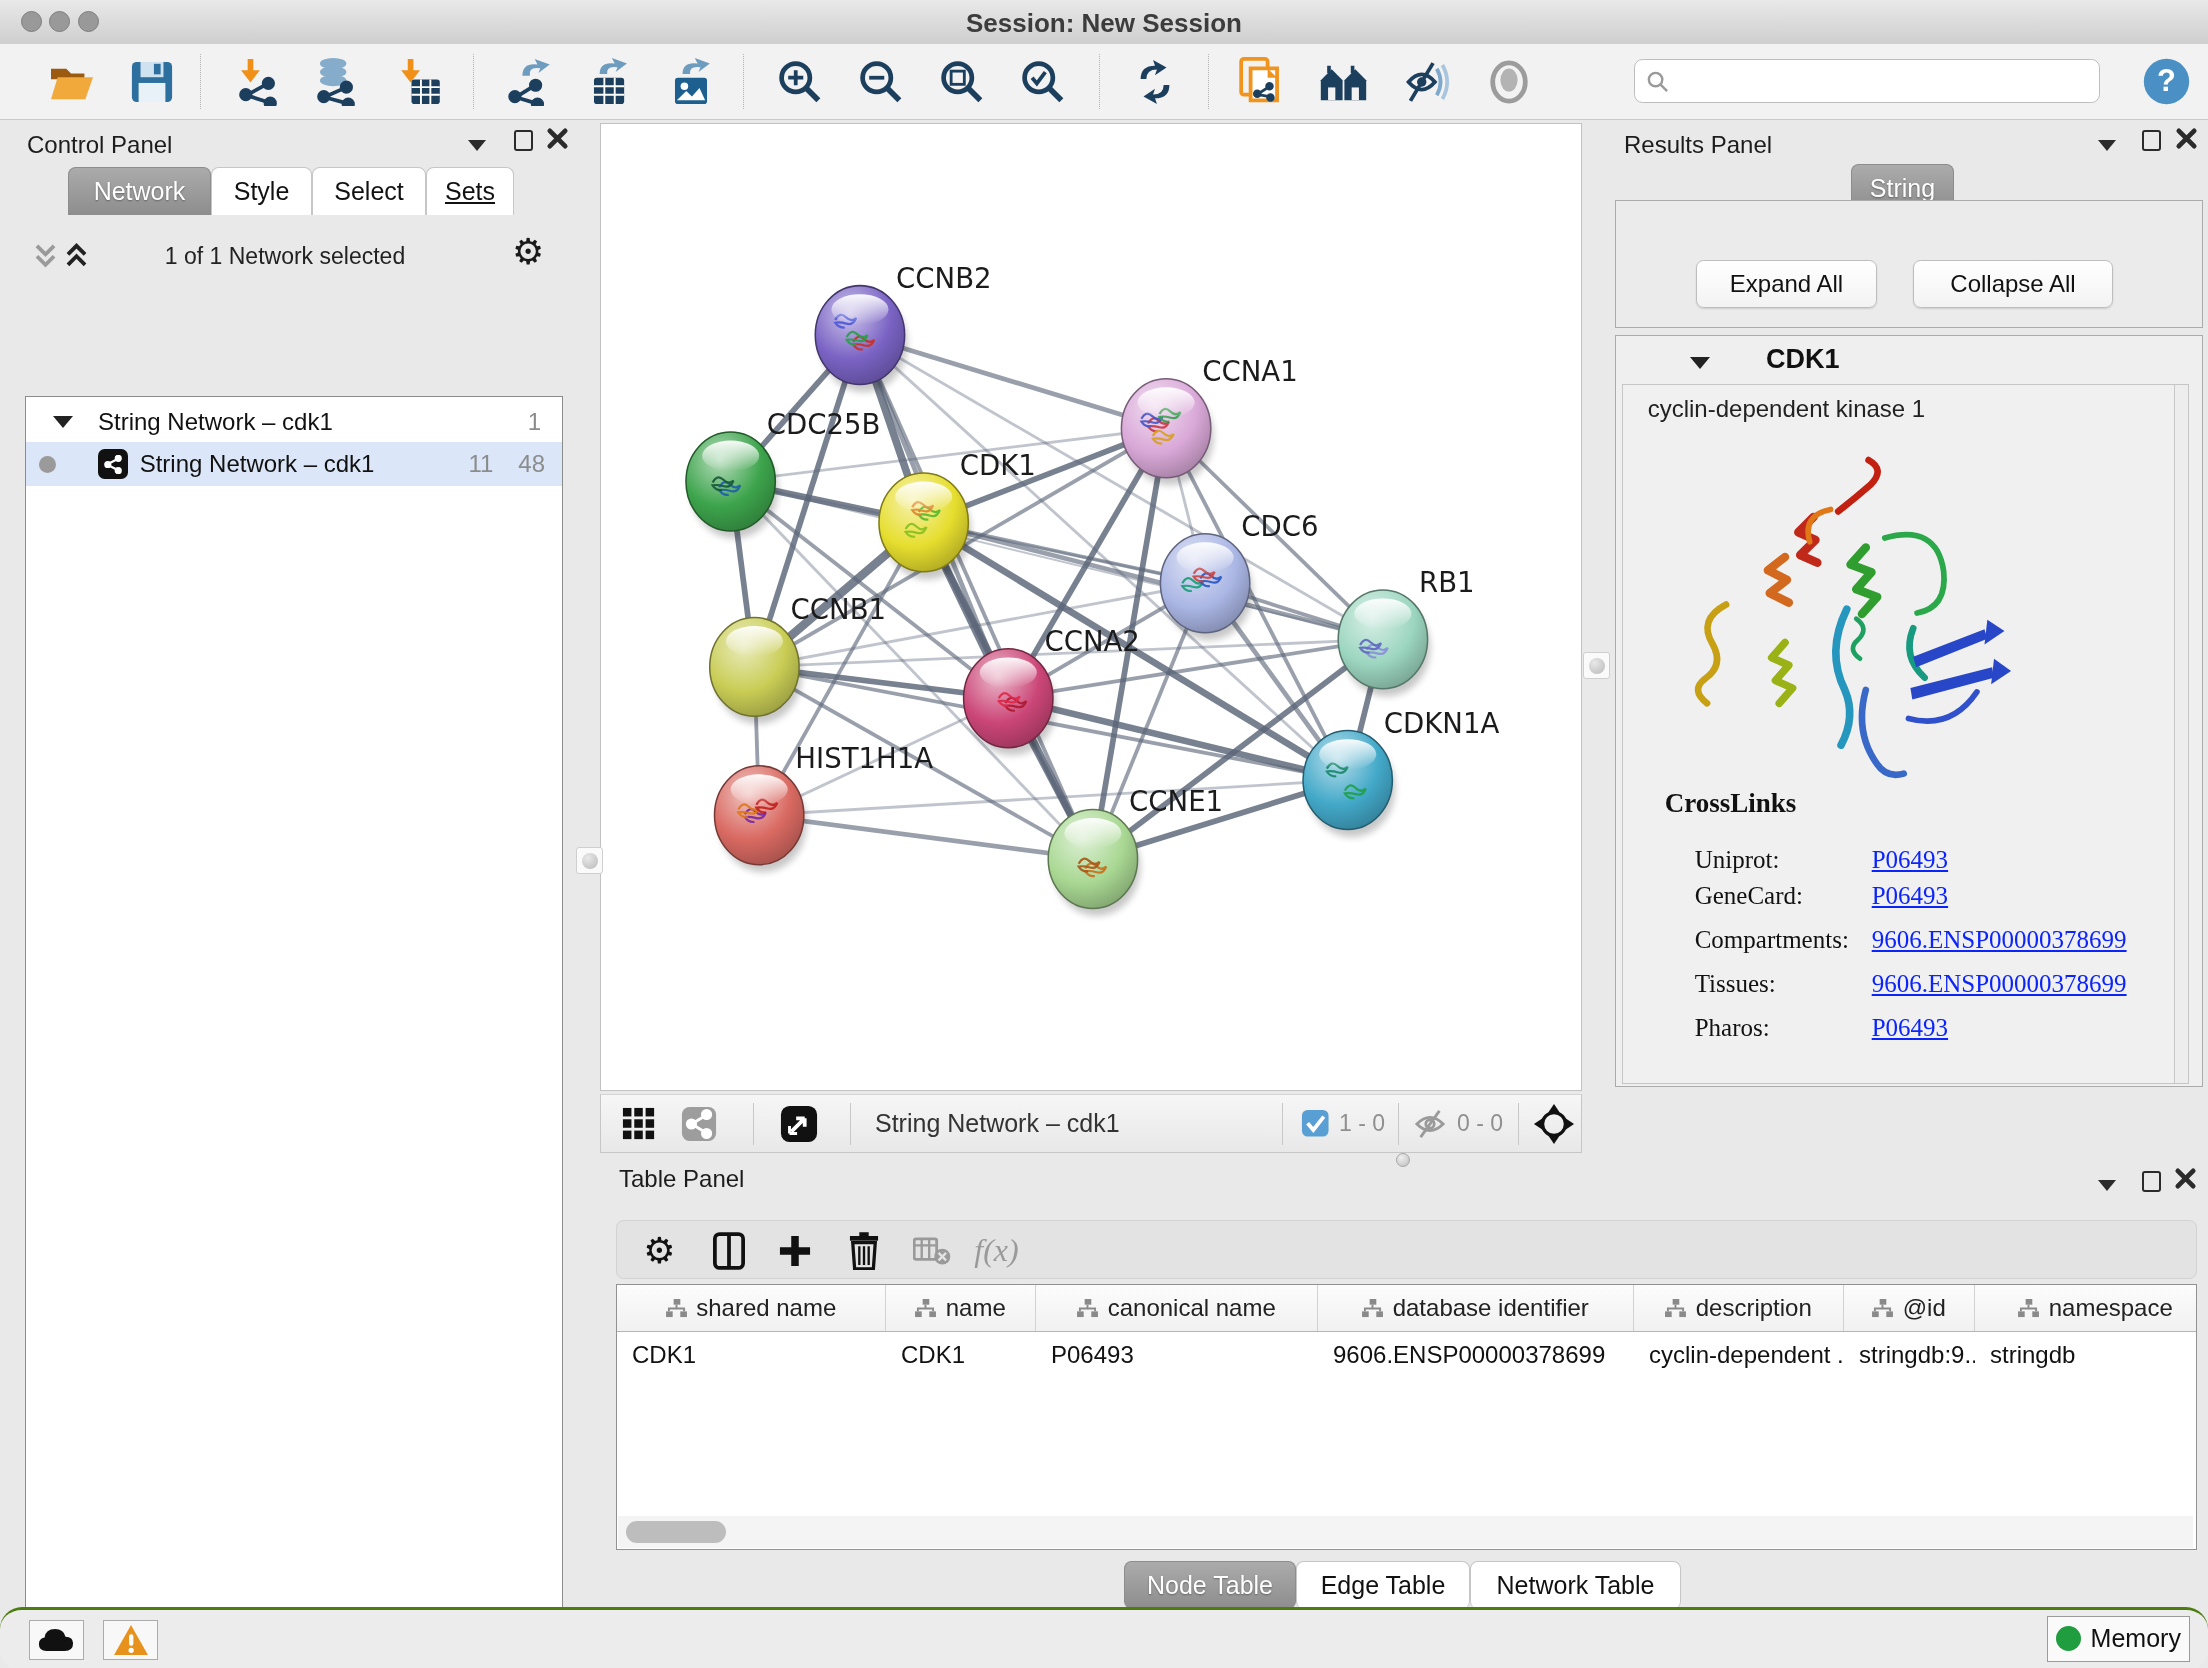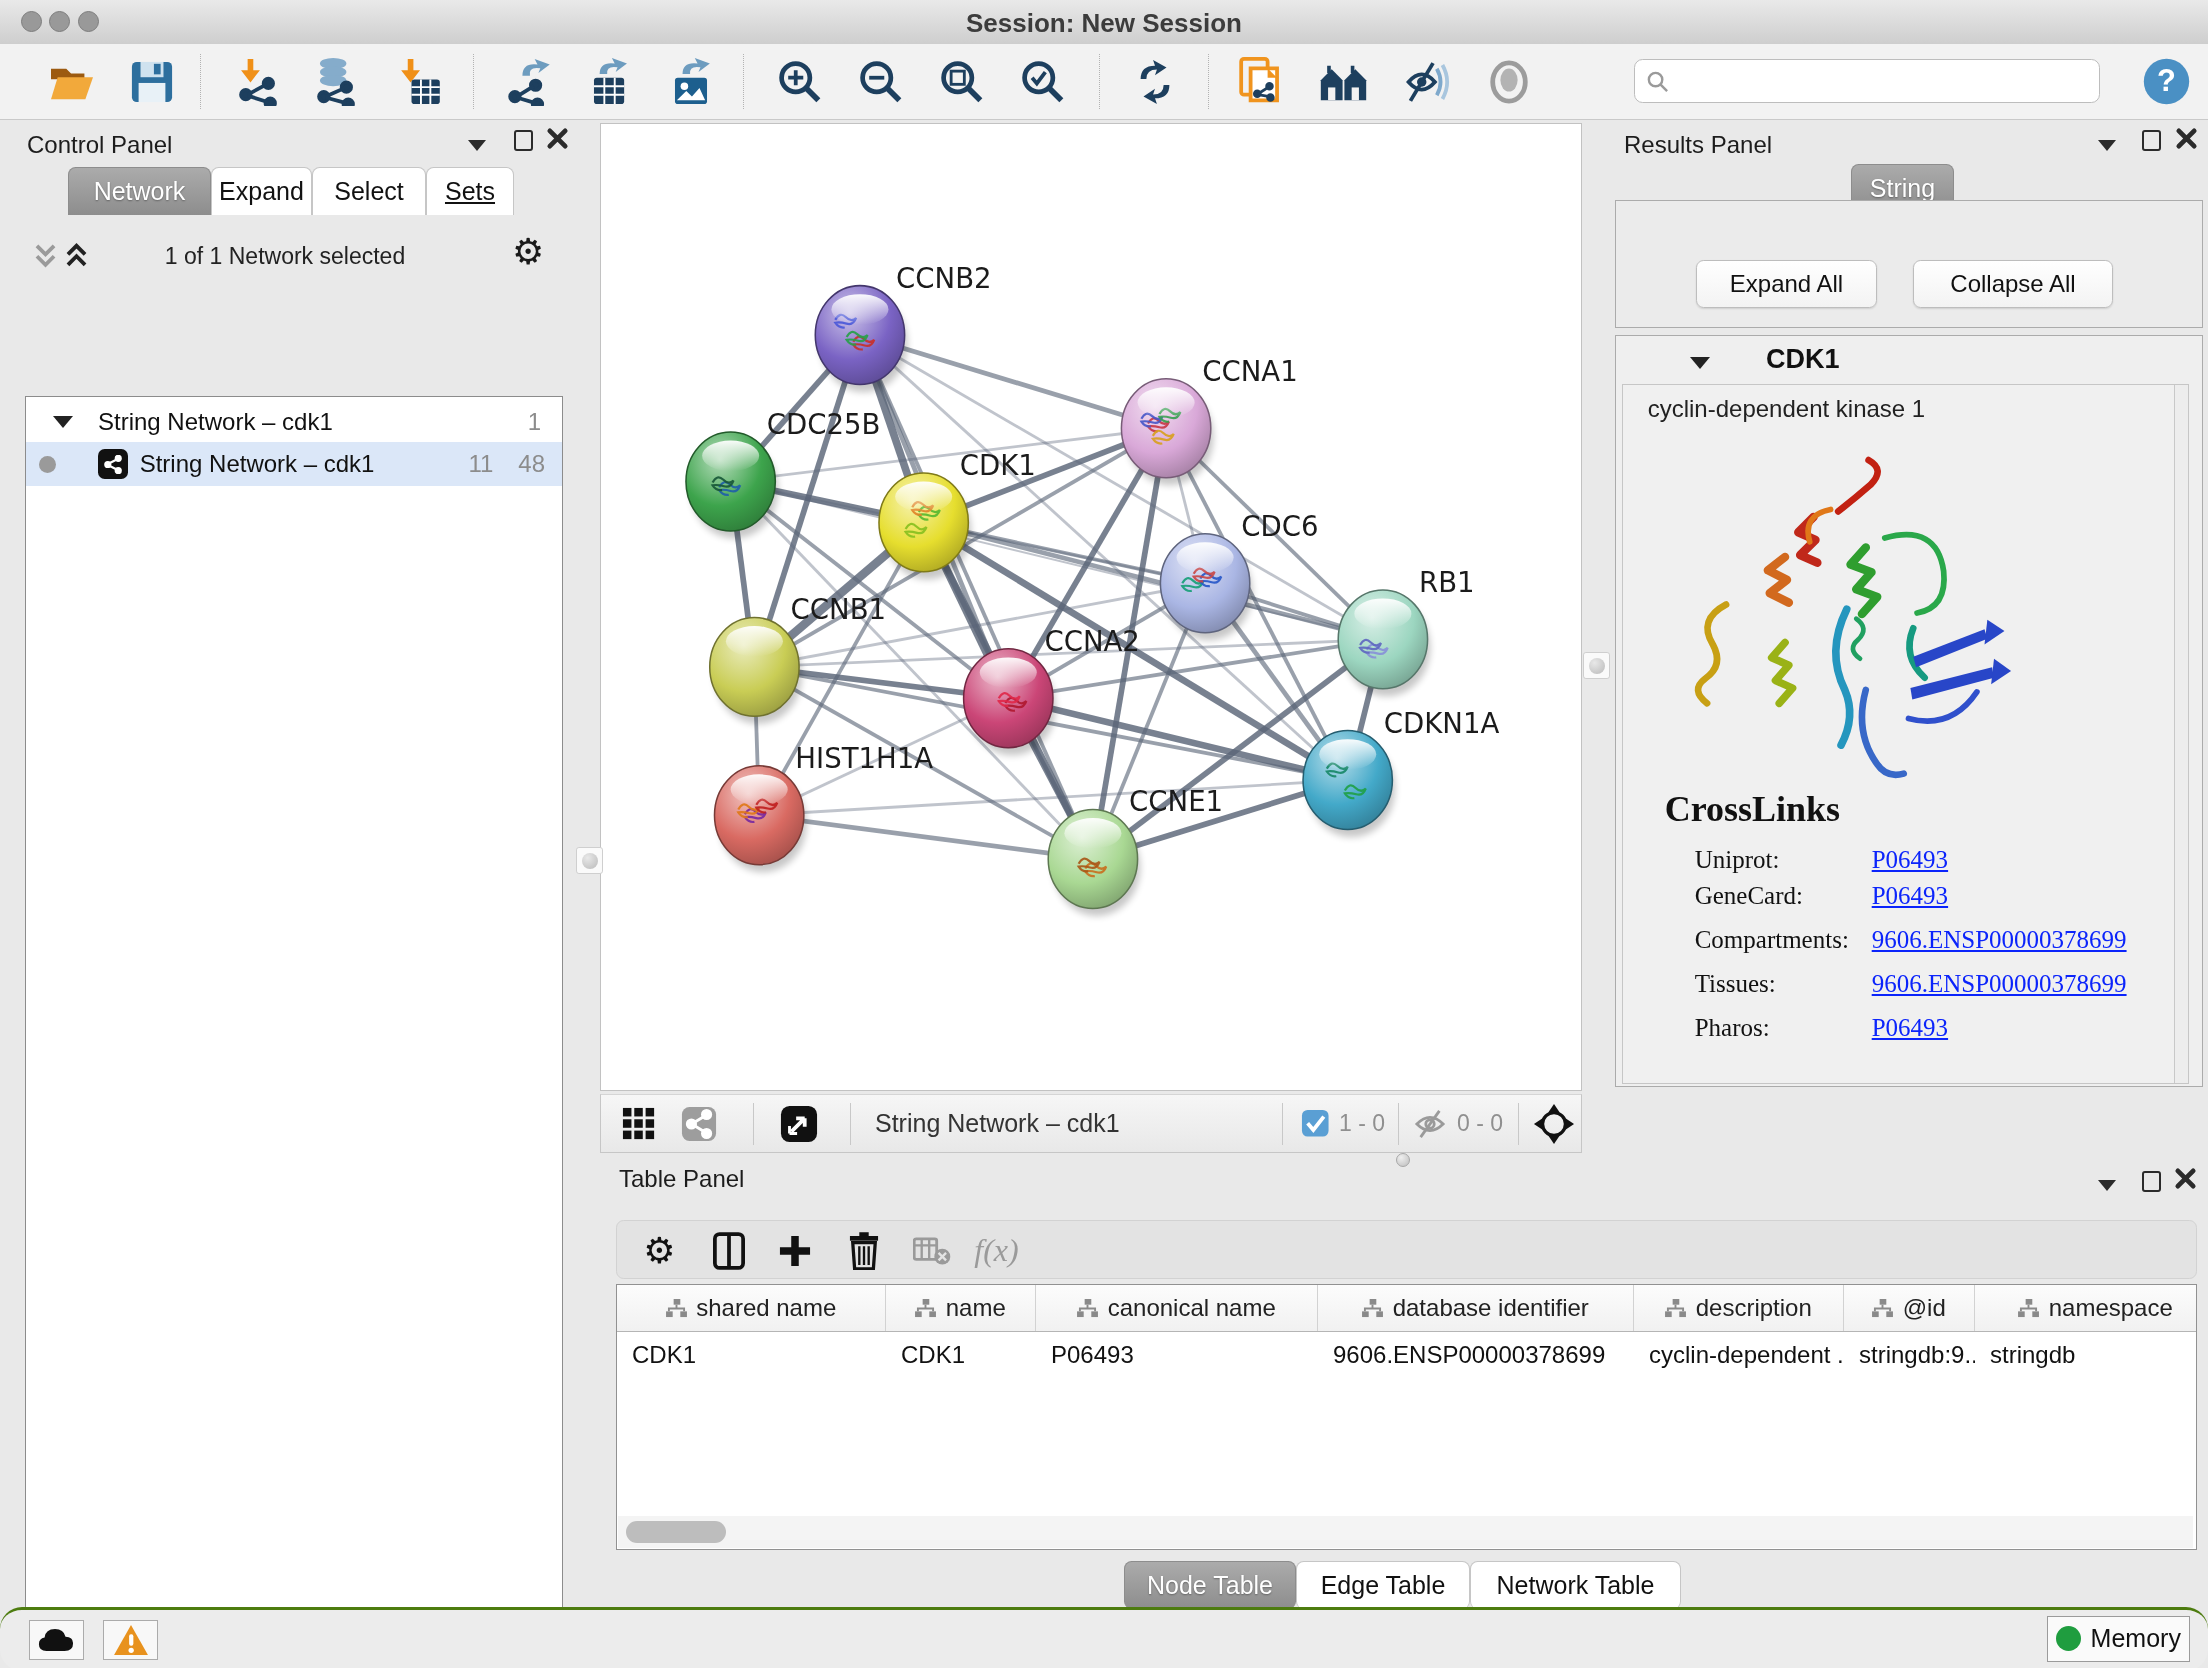--- a/index.html
+++ b/index.html
@@ -280,21 +280,21 @@
     <span class="panel-title abs" style="left:27px;top:12.4px;">Control Panel</span>
     <span class="wc wc-dd" style="left:468px;top:21px;"></span>
     <span class="wc wc-box" style="left:514px;top:11.4px;"></span>
     <span class="wc" style="left:546px;top:7.6px;">
       <svg width="23" height="23" viewBox="0 0 24 24">
           <path d="M4 4 20 20M20 4 4 20" stroke="#2b2b2b" stroke-width="5" stroke-linecap="round"></path>
         </svg>
     </span>
     <div id="cp-tabs">
         <div class="tab active" style="left: 68px; top: 48px; width: 143px;">Network</div>
-        <div class="tab" style="left: 211px; top: 48px; width: 101px;">Expand</div>
+        <div class="tab" style="left: 211px; top: 48px; width: 101px;">Style</div>
         <div class="tab" style="left: 312px; top: 48px; width: 114px;">Select</div>
         <div class="tab" style="left: 426px; top: 48px; width: 88px; text-decoration: underline;">Sets</div>
       </div>
 
     <span class="wc" style="left:32px;top:123px;">
       <svg width="27" height="28.5" viewBox="0 0 28 30">
           <g fill="none" stroke="#9a9a9a" stroke-width="4">
             <path d="M5 4l9 9 9-9"></path>
             <path d="M5 15l9 9 9-9"></path>
           </g>
@@ -667,21 +667,21 @@
             <path d="M250 290 q45 12 72 -28" stroke="#3050cc" stroke-width="6"></path>
             <path d="M205 260 q-12 45 12 78 q10 15 28 10" stroke="#3868c8" stroke-width="7"></path>
           </g>
           <g fill="#2846c8">
             <polygon points="255,225 330,196 333,206 258,236"></polygon>
             <polygon points="333,186 351,198 330,212"></polygon>
             <polygon points="252,258 338,236 340,247 254,270"></polygon>
             <polygon points="340,227 358,240 337,254"></polygon>
           </g>
         </svg>
-        <span class="serif" style="position:absolute;left:42px;top:403px;font-size:36px;font-weight:bold;color:#111;">CrossLinks</span>
+        <span class="serif" style="position:absolute;left:42px;top:403px;font-size:27px;font-weight:bold;color:#111;">CrossLinks</span>
         <div id="xlinks" style="position:absolute;left:72px;top:445px;width:476px;">
             <div class="serif" style="display: flex; height: 44px; align-items: flex-end; font-size: 25px;">
               <span style="width: 177px; color: rgb(17, 17, 17);">Uniprot:</span>
               <span class="xlink">P06493</span>
             </div>
             <div class="serif" style="display: flex; height: 44px; align-items: center; font-size: 25px;">
               <span style="width: 177px; color: rgb(17, 17, 17);">GeneCard:</span>
               <span class="xlink">P06493</span>
             </div>
             <div class="serif" style="display: flex; height: 44px; align-items: center; font-size: 25px;">

